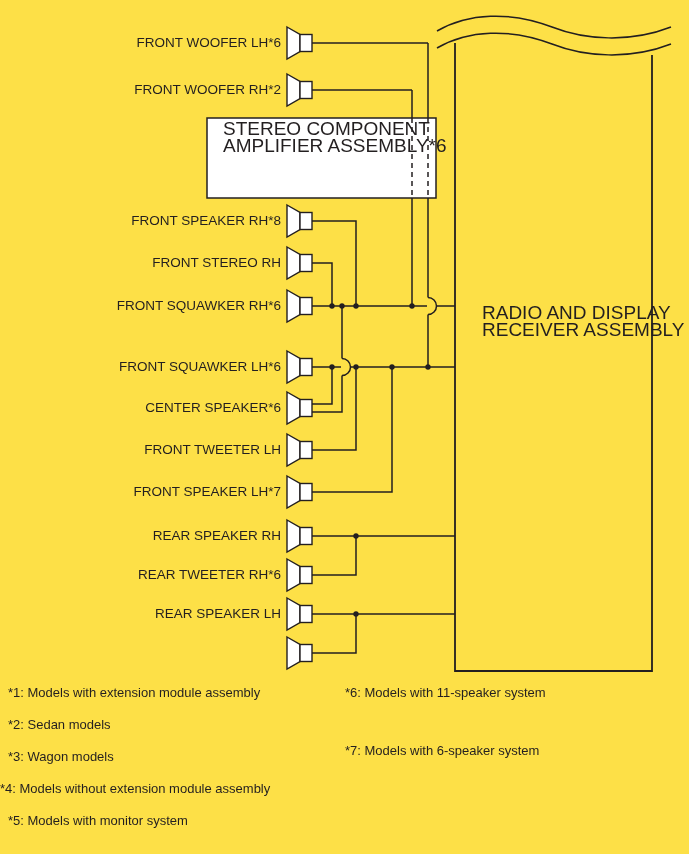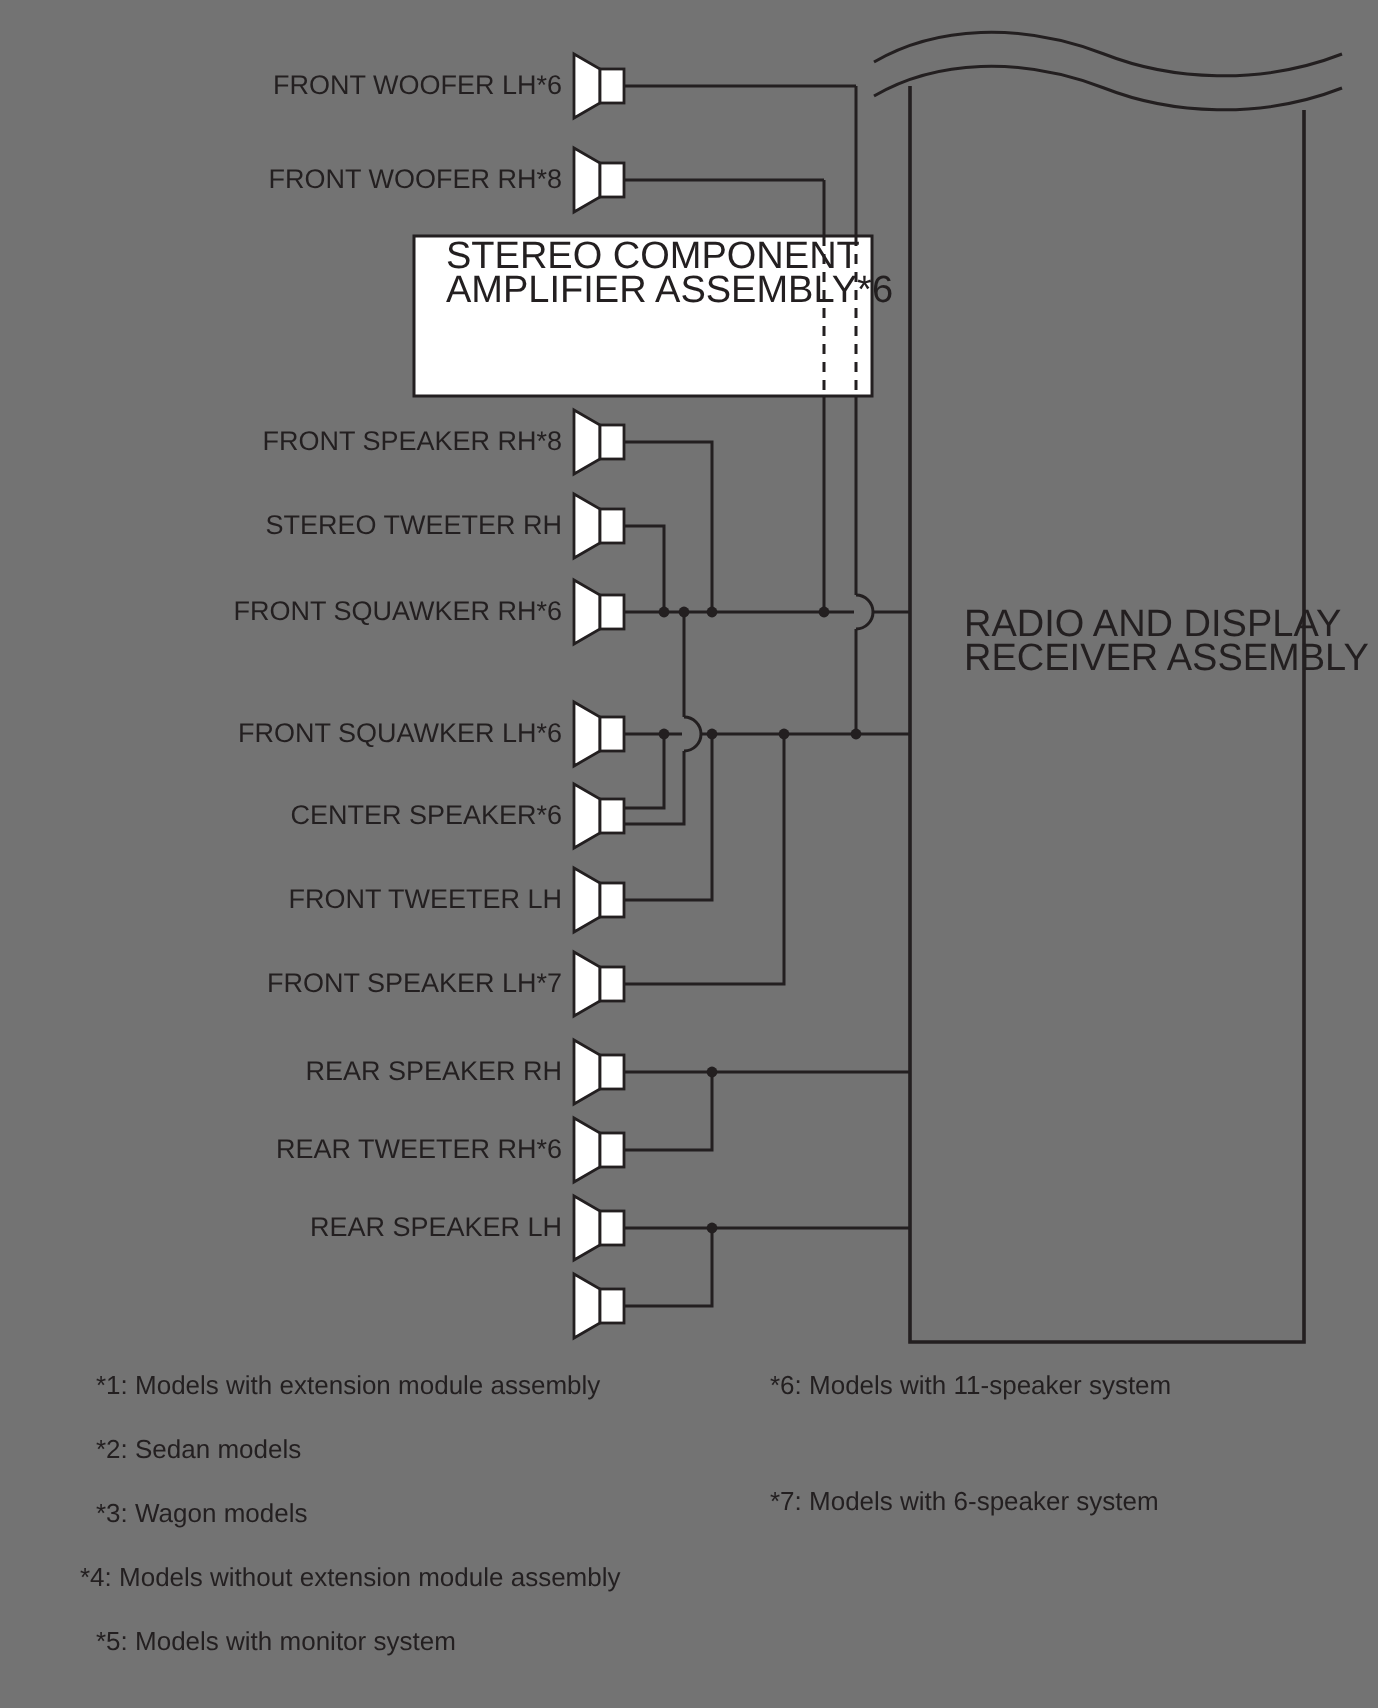--- a/index.html
+++ b/index.html
@@ -1,20 +1,20 @@
 <!DOCTYPE html>
 <html><head>
 <meta charset="utf-8">
 <style>
   html, body { margin: 0; padding: 0; background: #ffffff; }
   #stage {
     position: relative;
     width: 689px;
     height: 854px;
-    background: #737373;
+    background: #fde047;
     font-family: "Liberation Sans", sans-serif;
     color: #231f20;
     overflow: hidden;
   }
   #wires { position: absolute; left: 0; top: 0; }
   .lbl {
     position: absolute;
     font-size: 13.5px;
     line-height: 16px;
     white-space: nowrap;
@@ -25,21 +25,20 @@
     width: 281px;
     text-align: right;
   }
   .box-lbl { font-size: 19px; }
   .fn {
     position: absolute;
     font-size: 13px;
     line-height: 16px;
     white-space: nowrap;
     color: #231f20;
-    margin-left: 40px;
   }
 </style>
 </head>
 <body>
 
 <div id="stage">
 
   <svg id="wires" width="689" height="854" viewBox="0 0 689 854">
     <g fill="none" stroke="#231f20" stroke-width="1.5">
 
@@ -144,23 +143,23 @@
           </g>
         <g transform="translate(287,637)">
             <polygon points="0,0 13,7.5 13,24.5 0,32"></polygon>
             <rect x="13" y="7.5" width="12" height="17"></rect>
           </g>
       </g>
     </g>
   </svg>
 
   <div class="lbl spk-lbl" style="top:35px">FRONT WOOFER LH*6</div>
-  <div class="lbl spk-lbl" style="top:82px">FRONT WOOFER RH*8</div>
+  <div class="lbl spk-lbl" style="top:82px">FRONT WOOFER RH*2</div>
   <div class="lbl spk-lbl" style="top:213px">FRONT SPEAKER RH*8</div>
-  <div class="lbl spk-lbl" style="top:255px">STEREO TWEETER RH</div>
+  <div class="lbl spk-lbl" style="top:255px">FRONT STEREO RH</div>
   <div class="lbl spk-lbl" style="top:298px">FRONT SQUAWKER RH*6</div>
   <div class="lbl spk-lbl" style="top:359px">FRONT SQUAWKER LH*6</div>
   <div class="lbl spk-lbl" style="top:400px">CENTER SPEAKER*6</div>
   <div class="lbl spk-lbl" style="top:442px">FRONT TWEETER LH</div>
   <div class="lbl spk-lbl" style="top:484px">FRONT SPEAKER LH*7</div>
   <div class="lbl spk-lbl" style="top:528px">REAR SPEAKER RH</div>
   <div class="lbl spk-lbl" style="top:567px">REAR TWEETER RH*6</div>
   <div class="lbl spk-lbl" style="top:606px">REAR SPEAKER LH</div>
 
   <div class="lbl box-lbl" style="left:223px; top:121px">STEREO COMPONENT</div>

